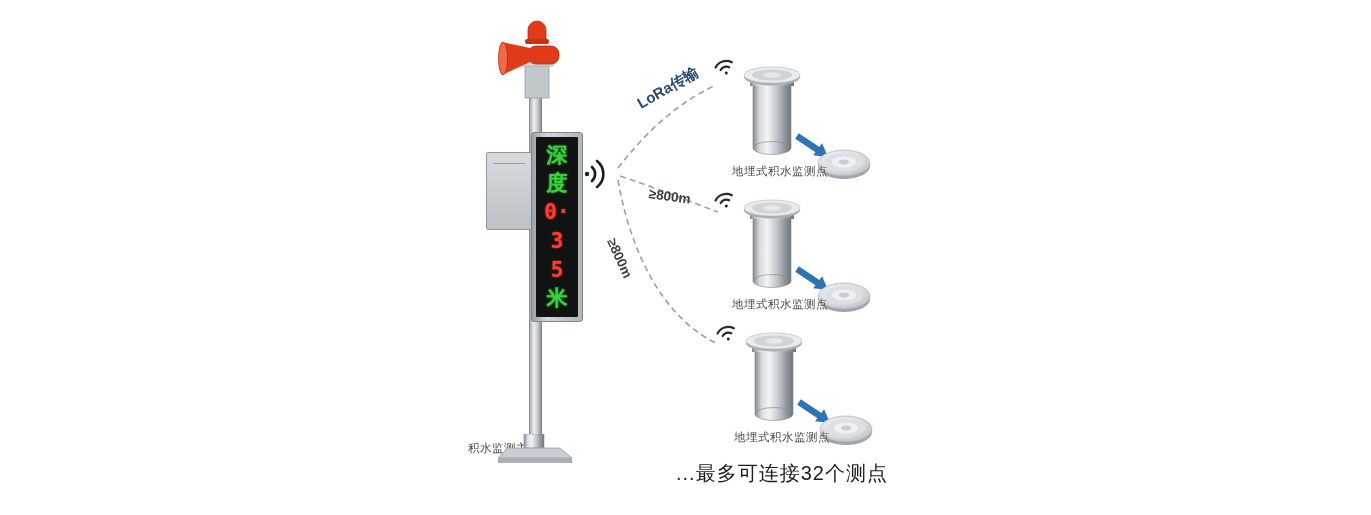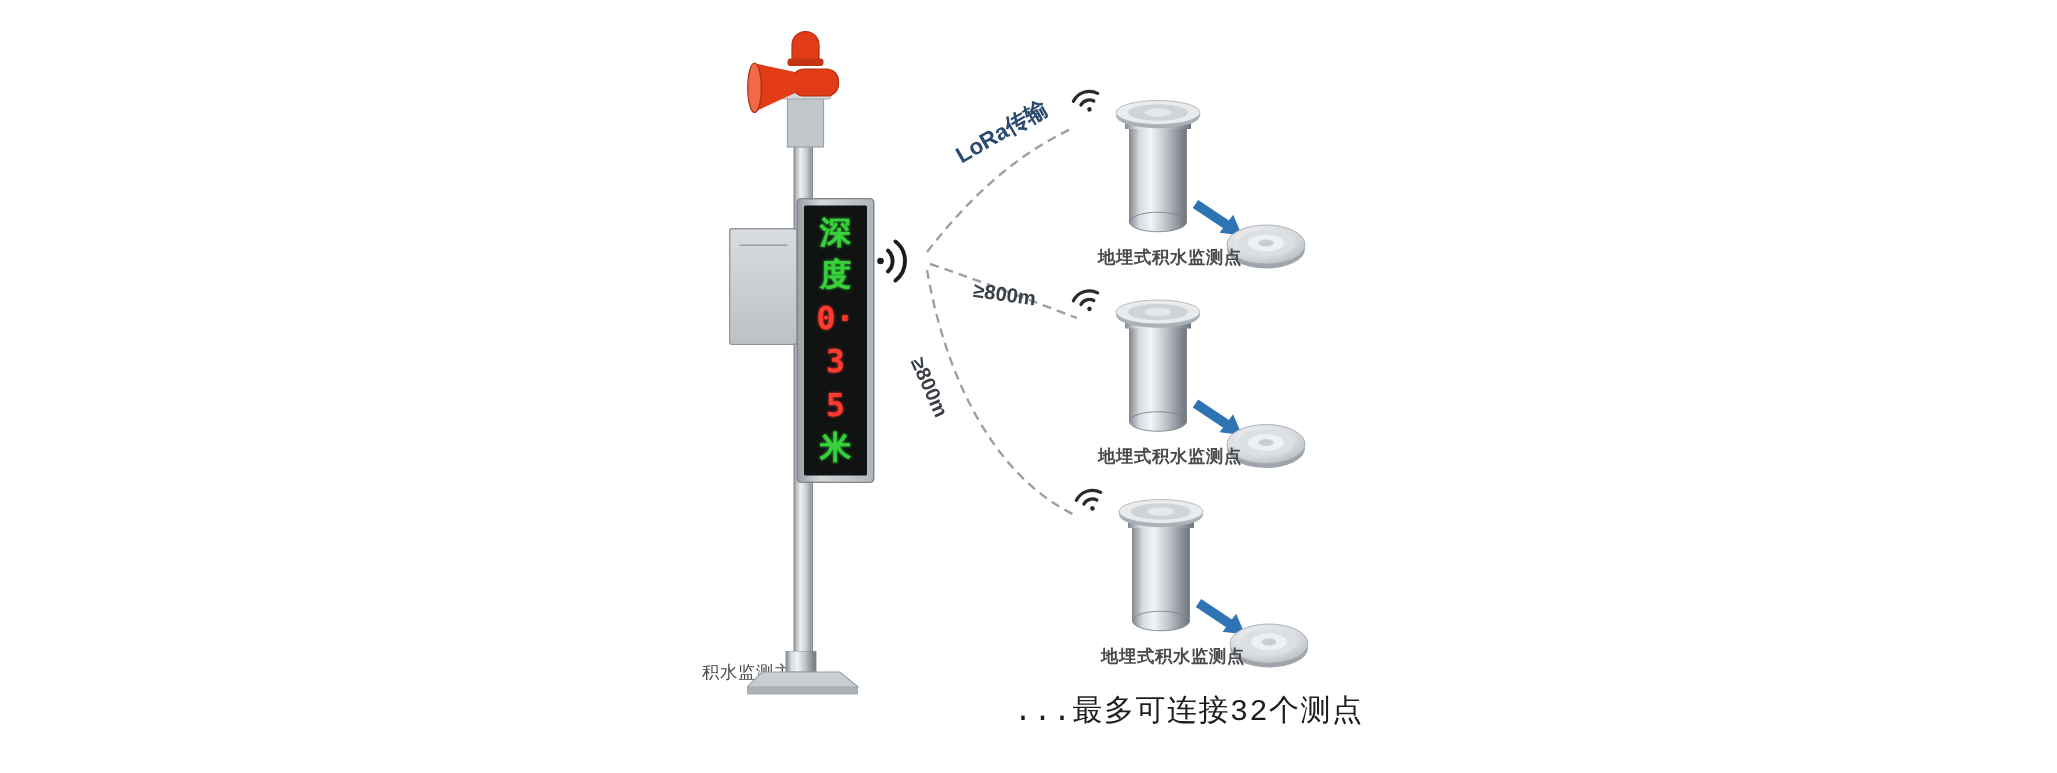--- a/index.html
+++ b/index.html
@@ -40,31 +40,31 @@
 
   
   .sensor-group { width:210px; height:140px; z-index:2; }
   .sg1 { left:700px; top:52px; }
   .sg2 { left:700px; top:185px; }
   .sg3 { left:702px; top:318px; }
   .sensor-group .wifi  { position:absolute; left:12px; top:2px; }
   .sensor-group .cyl   { position:absolute; left:40px; top:12px; }
   .sensor-group .arrow { position:absolute; left:92px; top:78px; }
   .sensor-group .disc  { position:absolute; left:116px; top:94px; }
-  .sensor-group .sensor-label { position:absolute; left:0; top:112px; width:160px; text-align:center;font-weight:bold; }
+  .sensor-group .sensor-label { position:absolute; left:0; top:112px; width:160px; text-align:center; }
 
   
   .overlay { left:0; top:0; z-index:0; pointer-events:none; }
   .dash { fill:none; stroke:#9aa0a6; stroke-width:1.6; stroke-dasharray:6 4; }
   .link-label { font-weight:bold; white-space:nowrap; z-index:4; }
   .ll1 { left:634px; top:97px; font-size:15px; color:var(--link_text); transform:rotate(-30deg); transform-origin:left top; }
   .ll2 { left:650px; top:186px; font-size:13.5px; color:#3a3f46; transform:rotate(8deg); transform-origin:left top; }
   .ll3 { left:618px; top:236px; font-size:13.5px; color:#3a3f46; transform:rotate(66deg); transform-origin:left top; }
 
-  .caption { left:676px; top:460px; font-size:20px; color:#1c1c1c; letter-spacing:1px; white-space:nowrap;font-family:Liberation Mono, monospace; }
+  .caption { left:676px; top:460px; font-size:20px; color:#1c1c1c; letter-spacing:1px; white-space:nowrap; }
 </style>
 </head>
 <body>
 
 <div class="canvas">
 
   <svg width="0" height="0" style="position:absolute" aria-hidden="true">
     <defs>
       <linearGradient id="metalH" x1="0" y1="0" x2="1" y2="0">
         <stop offset="0" stop-color="#848a90"></stop>

